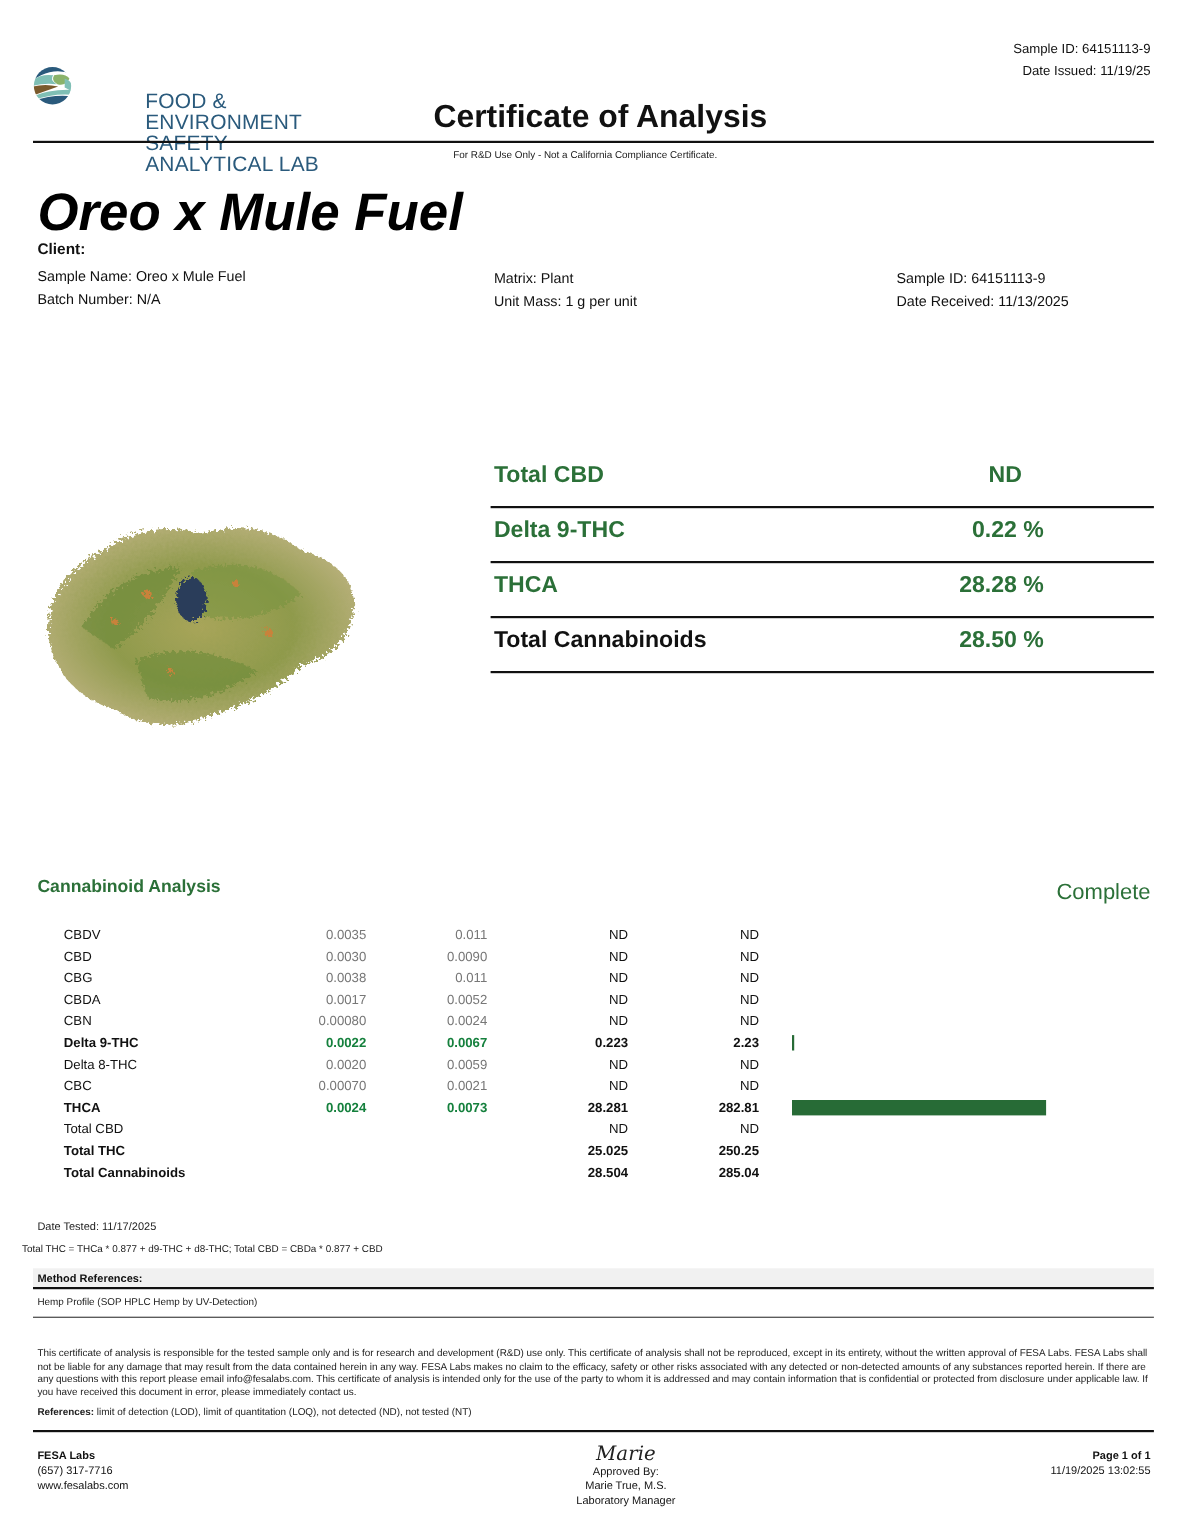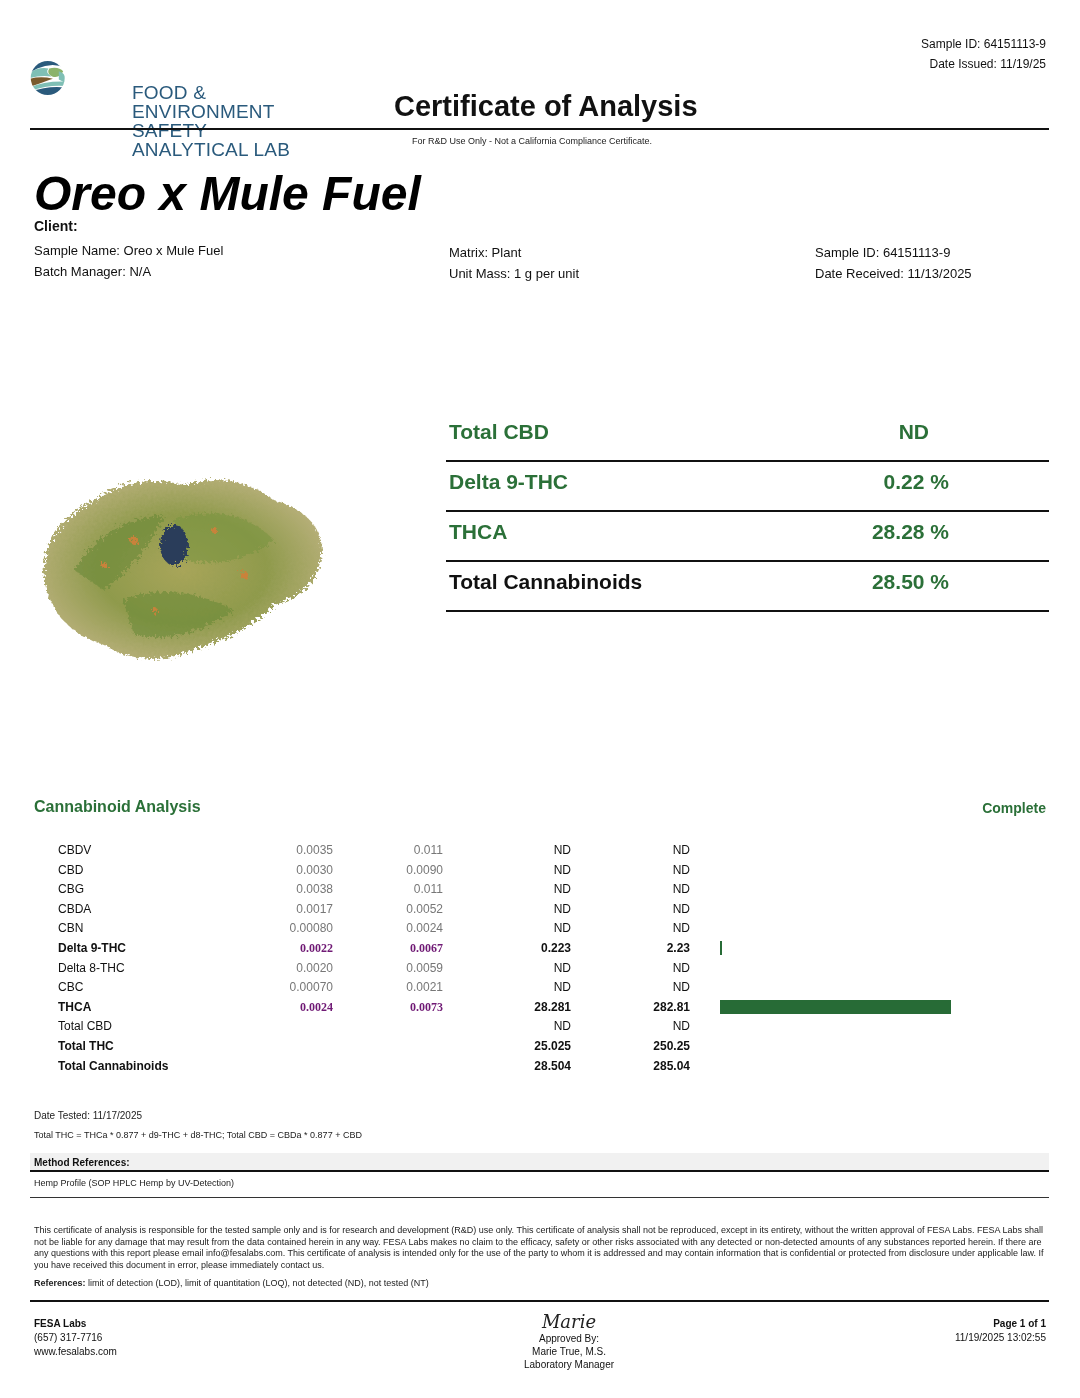--- a/index.html
+++ b/index.html
@@ -27,37 +27,37 @@
   
   .summary { left: 446px; top: 412px; width: 603px; }
   .sum-row { position: relative; height: 50px; border-bottom: 2px solid #111; }
   .sum-label { position: absolute; left: 3px; top: 8px; font-size: 21px; font-weight: bold; color: #2b7038; }
   .sum-label.black { color: #111; }
   .sum-value { position: absolute; right: 100px; top: 8px; font-size: 21px; font-weight: bold; color: #2b7038; text-align: right; }
   .sum-value.center { right: 120px; }
 
   
   .section-title { left: 34px; top: 798px; font-size: 16px; font-weight: bold; color: #2b7038; }
-  .status { right: 34px; top: 800px; font-size: 14px; font-weight: bold; color: #2b7038; }
+  .status { right: 34px; top: 800px; font-size: 20px; font-weight: normal; color: #2b7038; }
 
   .table { left: 34px; top: 840px; width: 1015px; }
   .thead { position: relative; height: 19px; border-bottom: 1px solid #333; font-size: 11px; font-weight: bold; }
   .tr { position: relative; height: 19.6px; font-size: 12px; margin-left: 24px; }
   .cell { position: absolute; top: 3px; white-space: nowrap; }
   .c-analyte { left: 0; }
   .c-lod { right: 716px; text-align: right; color: #777; }
   .c-loq { right: 606px; text-align: right; color: #777; }
   .c-mass { right: 478px; text-align: right; }
   .c-mg { right: 359px; text-align: right; }
   .tr.bold .c-analyte, .tr.bold .c-mass, .tr.bold .c-mg { font-weight: bold; }
-  .tr.bold .c-lod, .tr.bold .c-loq { font-weight: bold; color: #701a75; font-family: Liberation Serif, serif; }
+  .tr.bold .c-lod, .tr.bold .c-loq { font-weight: bold; color: #15803d; }
   .bar { position: absolute; left: 662px; top: 3px; height: 14px; background: #276b36; }
 
   .date-tested { left: 34px; top: 1110px; font-size: 10px; color: #222; }
-  .formula { left: 34px; top: 1130px; font-size: 9px; color: #222; }
+  .formula { left: 20px; top: 1130px; font-size: 9px; color: #222; }
   .method-bar { left: 30px; top: 1153px; width: 1019px; height: 19px; background: #f1f1f1; border-bottom: 2px solid #111; }
   .method-title { left: 34px; top: 1157px; font-size: 10px; font-weight: bold; color: #111; }
   .method-text { left: 34px; top: 1178px; font-size: 9px; color: #222; }
   .method-rule { left: 30px; top: 1197px; width: 1019px; height: 1px; background: #333; }
 
   .legal { left: 34px; top: 1225px; width: 1015px; font-size: 9px; line-height: 11.5px; color: #222; }
   .refs { left: 34px; top: 1278px; font-size: 9px; color: #222; }
   .refs b { font-weight: bold; }
 
   .footer-rule { left: 30px; top: 1300px; width: 1019px; height: 2px; background: #111; }
@@ -101,21 +101,21 @@
 </div>
 <div class="abs coa-title">Certificate of Analysis</div>
 <div class="abs header-rule"></div>
 <div class="abs disclaimer-top">For R&amp;D Use Only - Not a California Compliance Certificate.</div>
 
 <div class="abs sample-title">Oreo x Mule Fuel</div>
 
 <div class="abs client-label">Client:</div>
 <div class="abs col1">
   <div>Sample Name: Oreo x Mule Fuel</div>
-  <div>Batch Manager: N/A</div>
+  <div>Batch Number: N/A</div>
 </div>
 <div class="abs col2">
   <div>Matrix: Plant</div>
   <div>Unit Mass: 1 g per unit</div>
 </div>
 <div class="abs col3">
   <div>Sample ID: 64151113-9</div>
   <div>Date Received: 11/13/2025</div>
 </div>
 

